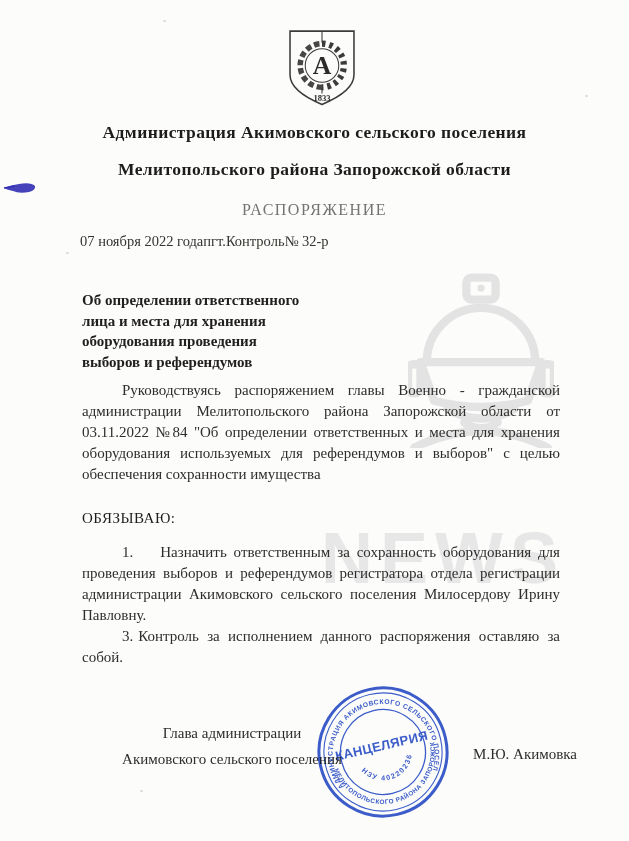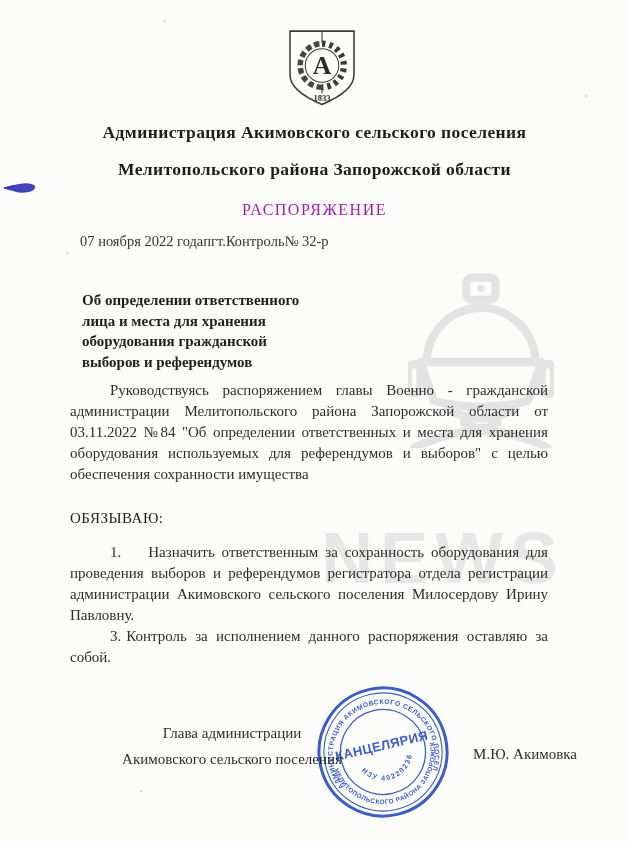--- a/index.html
+++ b/index.html
@@ -17,26 +17,26 @@
   
   .speck{position:absolute;width:3px;height:2px;background:#d8d8d6;border-radius:50%;z-index:0;}
   
   .ink-mark{position:absolute;left:3px;top:179px;z-index:2;}
   
   .emblem{position:absolute;left:283px;top:26px;z-index:1;}
   
   .txt{position:absolute;z-index:1;}
   .org-header{left:40px;top:114px;width:549px;text-align:center;font-weight:bold;
     font-size:17.5px;line-height:37px;letter-spacing:.4px;color:#1d1c1a;}
-  .doc-type{left:40px;top:201px;width:549px;text-align:center;font-size:16px;letter-spacing:1.5px;color:#a21caf;}
+  .doc-type{left:40px;top:201px;width:549px;text-align:center;font-size:16px;letter-spacing:1.5px;color:#737373;}
   .meta-row{left:80px;top:233px;width:468px;display:flex;justify-content:flex-start;
     font-size:14.5px;color:#34332f;}
   .subject{left:82px;top:290px;width:280px;font-weight:bold;font-size:15px;line-height:20.5px;
     white-space:pre-line;color:#201f1d;}
-  .doc-body{left:70px;top:380px;width:478px;font-size:15px;line-height:21px;}
+  .doc-body{left:82px;top:380px;width:478px;font-size:15px;line-height:21px;}
   .doc-body p{margin:0;text-align:justify;}
   .indent{text-indent:40px;}
   .directive{margin-top:23px !important;font-weight:normal;letter-spacing:.5px;color:#1f1e1c;text-align:left !important;}
   .items{margin-top:13px;}
   .tab{display:inline-block;width:27px;}
   .tab-narrow{display:inline-block;width:5px;}
   .signature-title{left:82px;top:720px;width:300px;font-size:15px;line-height:26px;white-space:pre-line;text-align:center;}
   .signature-name{position:absolute;right:52px;top:746px;font-size:15px;z-index:1;}
   
   .stamp{position:absolute;left:315px;top:684px;z-index:3;mix-blend-mode:multiply;opacity:.93;}
@@ -95,21 +95,21 @@
   <div class="txt doc-type">РАСПОРЯЖЕНИЕ</div>
 
   <div class="txt meta-row">
     <span>07 ноября 2022 года</span>
     <span>пгт.Контроль</span>
     <span>№ 32-р</span>
   </div>
 
   <div class="txt subject">Об определении ответственного
 лица и места для хранения
-оборудования гражданской
+оборудования проведения
 выборов и референдумов</div>
 
   <div class="txt doc-body">
     <p class="indent">Руководствуясь распоряжением главы Военно - гражданской администрации Мелитопольского района Запорожской области от 03.11.2022 №84 "Об определении ответственных и места для хранения оборудования используемых для референдумов и выборов" с целью обеспечения сохранности имущества</p>
     <p class="directive">ОБЯЗЫВАЮ:</p>
     <div class="items">
       <p class="indent"><span>1.</span><span class="tab"></span><span>Назначить ответственным за сохранность оборудования для проведения выборов и референдумов регистратора отдела регистрации администрации Акимовского сельского поселения Милосердову Ирину Павловну.</span></p>
       <p class="indent"><span>3.</span><span class="tab-narrow"></span><span>Контроль за исполнением данного распоряжения оставляю за собой.</span></p>
     </div>
   </div>

